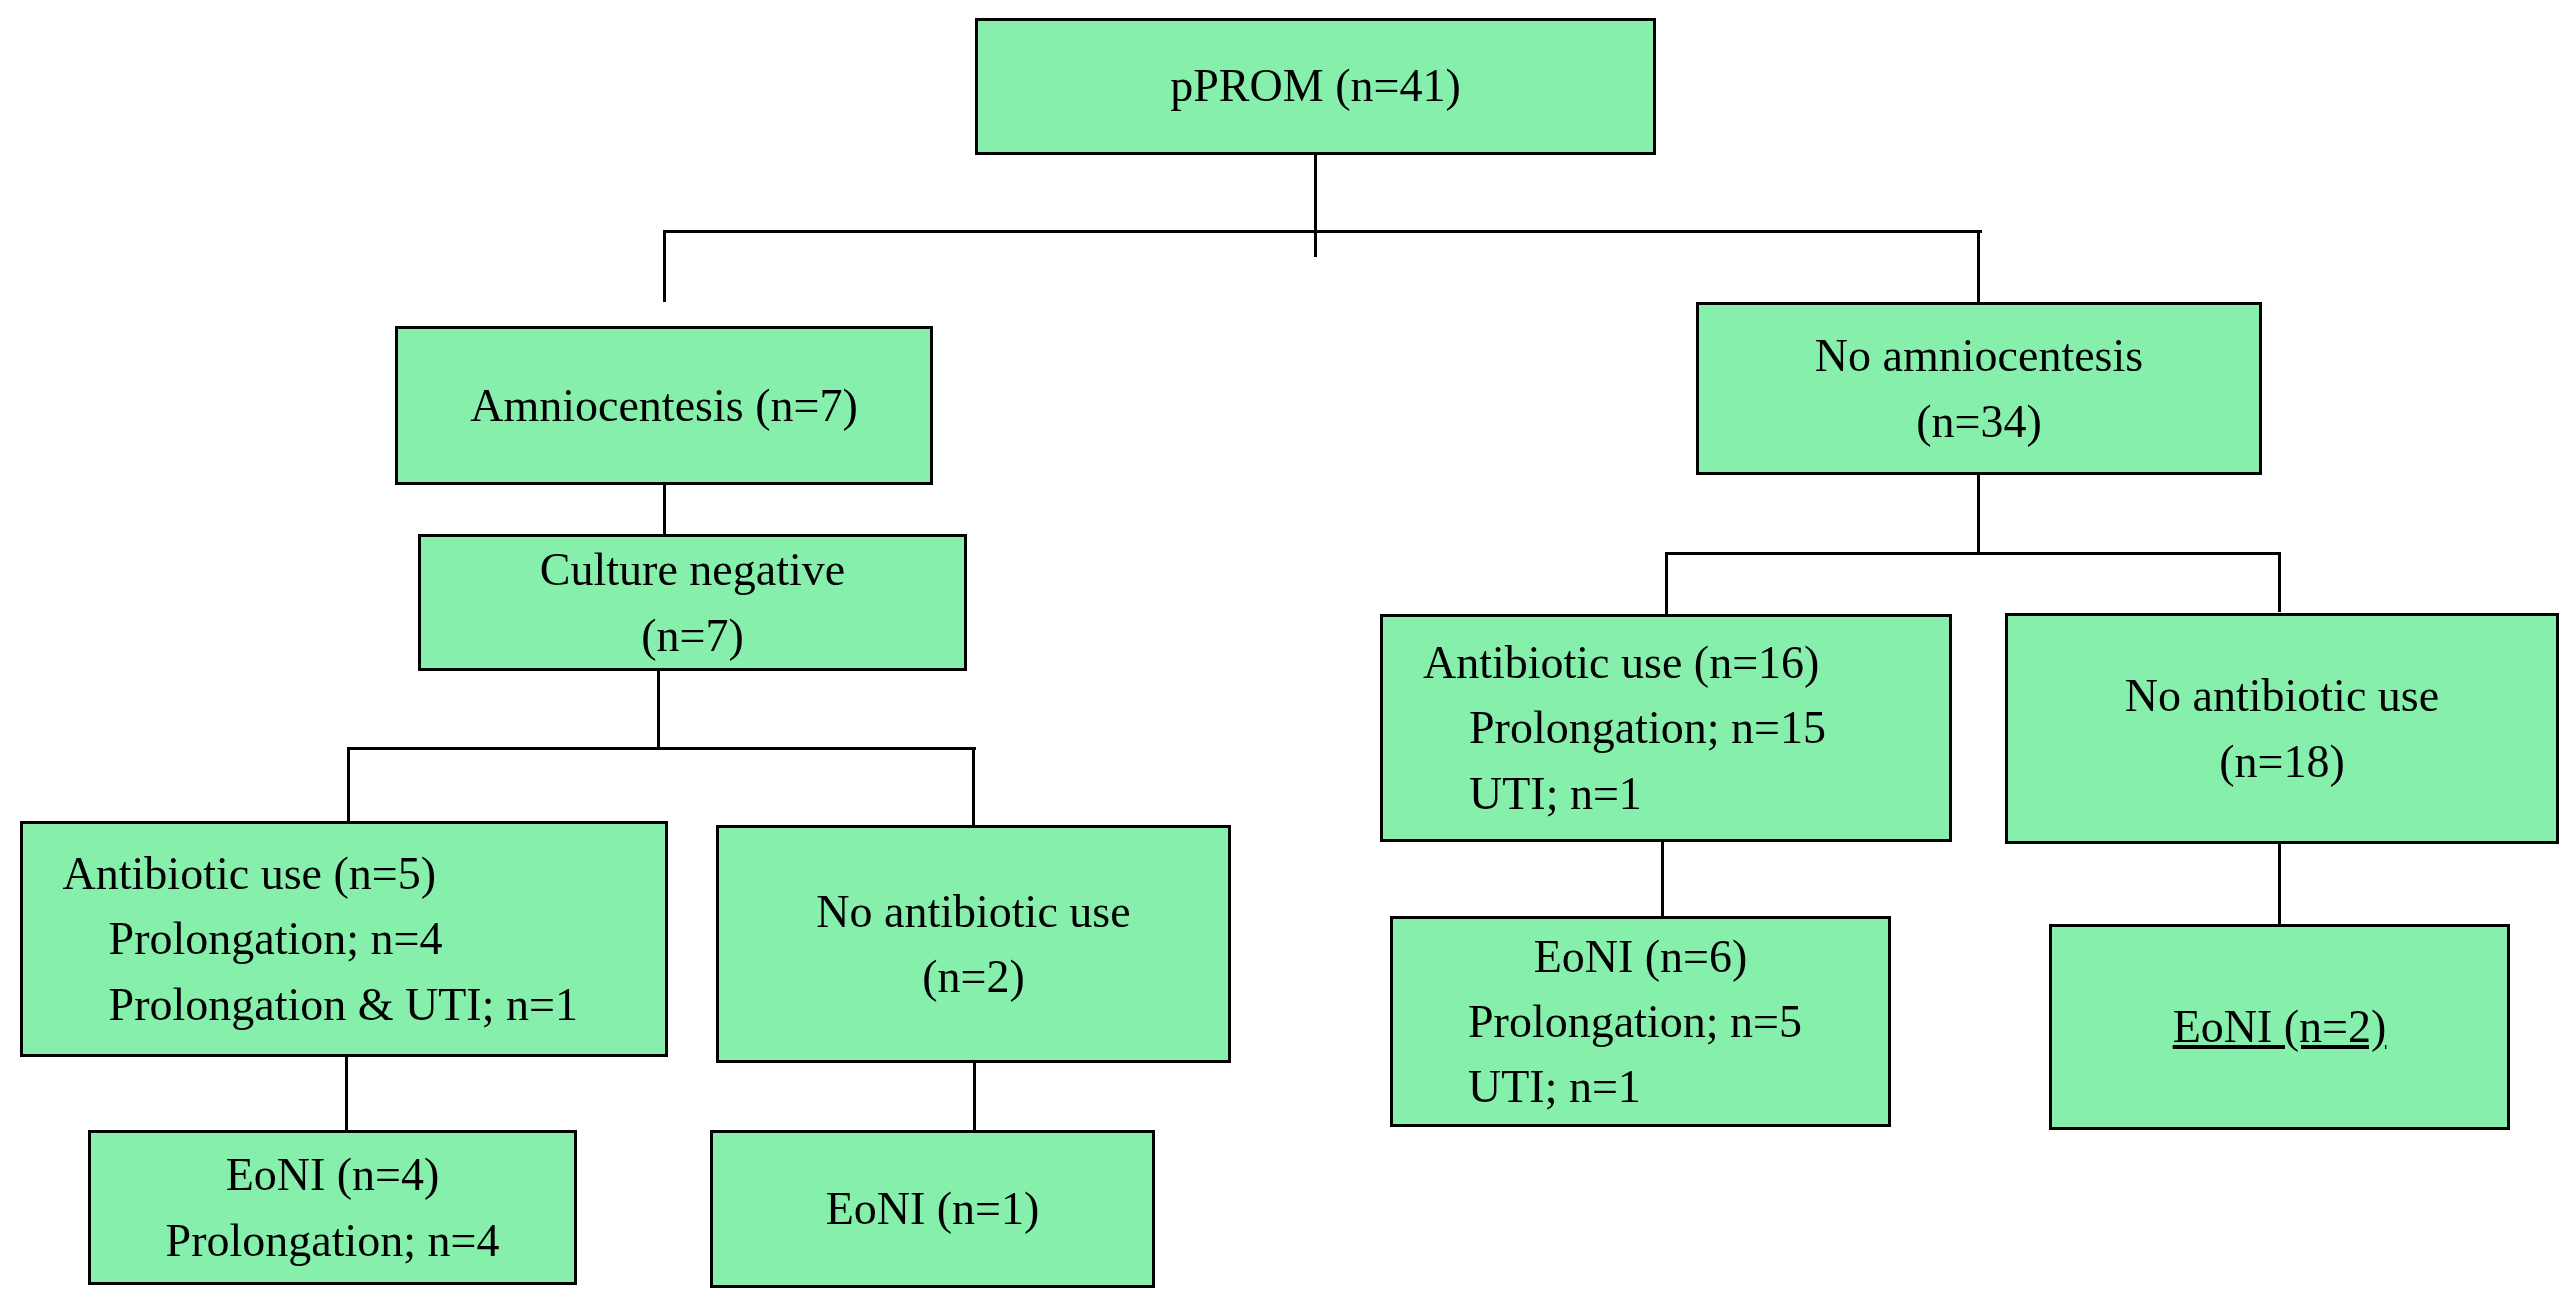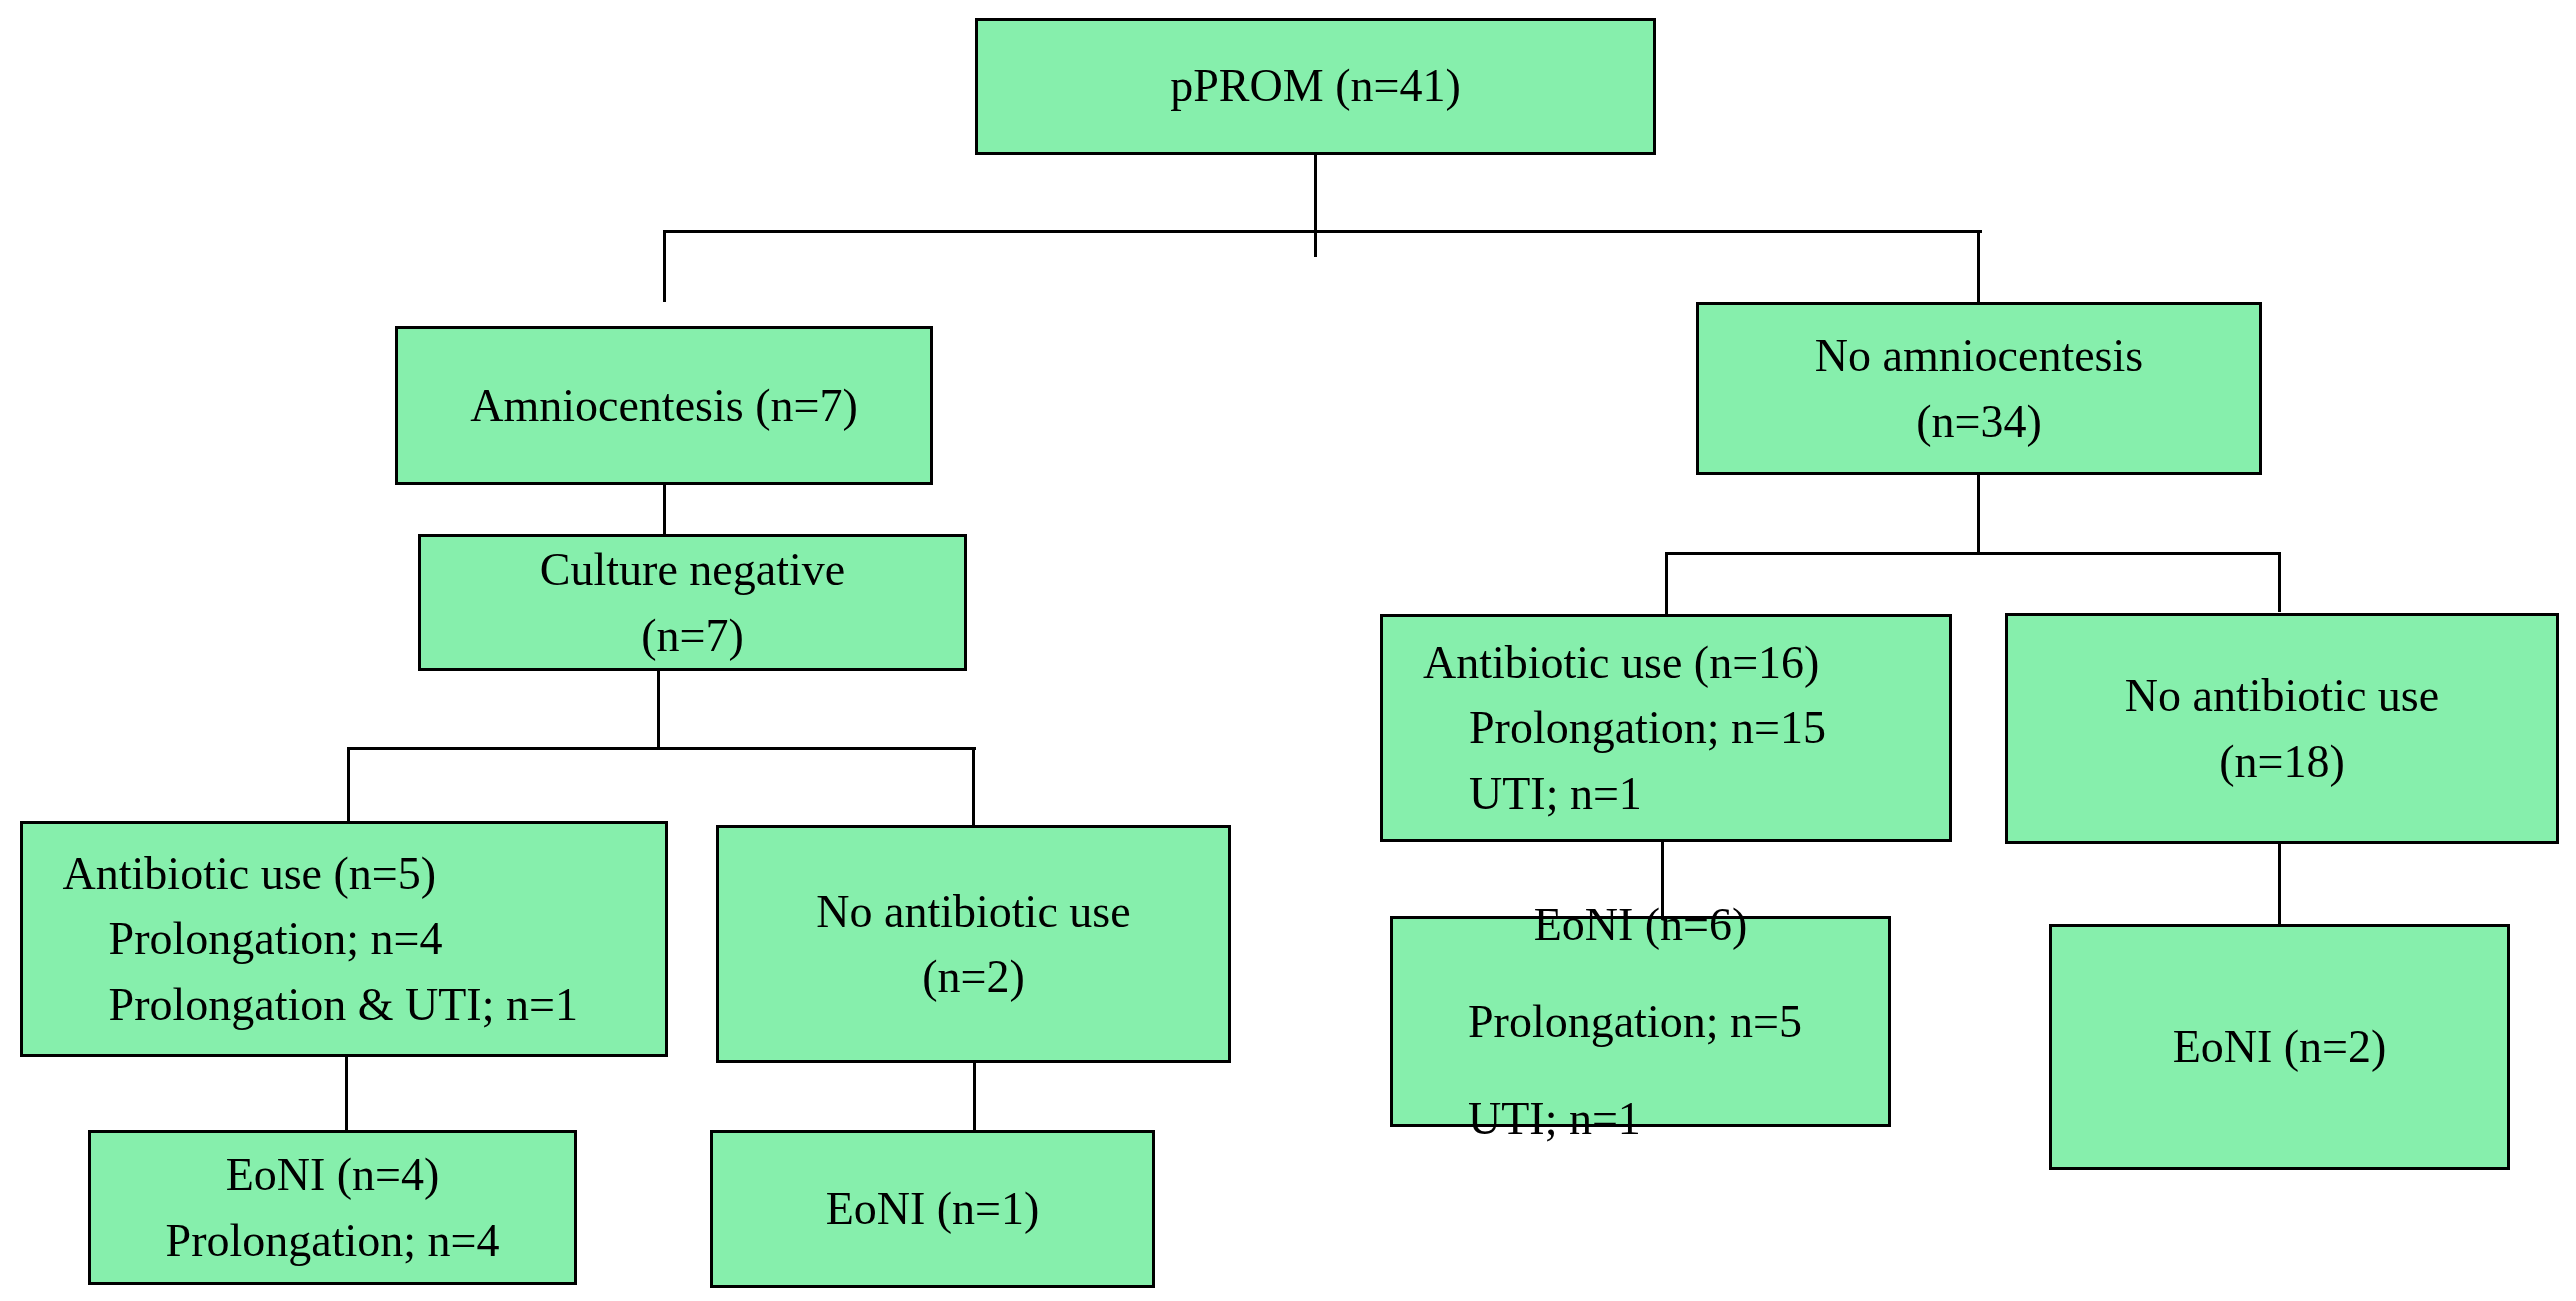--- a/index.html
+++ b/index.html
@@ -36,21 +36,20 @@
     text-align: left;
     padding-left: 40px;
   }
   .node.la .ind {
     padding-left: 46px;
   }
   
   .node.mixed {
     align-items: stretch;
     text-align: left;
-    gap: 32px;
   }
   .node.mixed .ctr {
     text-align: center;
   }
   .node.mixed .ind {
     padding-left: 75px;
   }
   .line {
     position: absolute;
     background: #000000;
@@ -128,18 +127,18 @@
     <span>No antibiotic use</span>
     <span>(n=18)</span>
   </div>
 
   <div class="node mixed" style="left:1390px; top:916px; width:501px; height:211px;">
     <span class="ctr">EoNI (n=6)</span>
     <span class="ind">Prolongation; n=5</span>
     <span class="ind">UTI; n=1</span>
   </div>
 
-  <div class="node" style="left:2049px; top:924px; width:461px; height:246px;">
+  <div class="node" style="left:2049px; top:924px; width:461px; height:206px;text-decoration:underline;">
     <span>EoNI (n=2)</span>
   </div>
 
 </div>
 
 
 </body></html>

